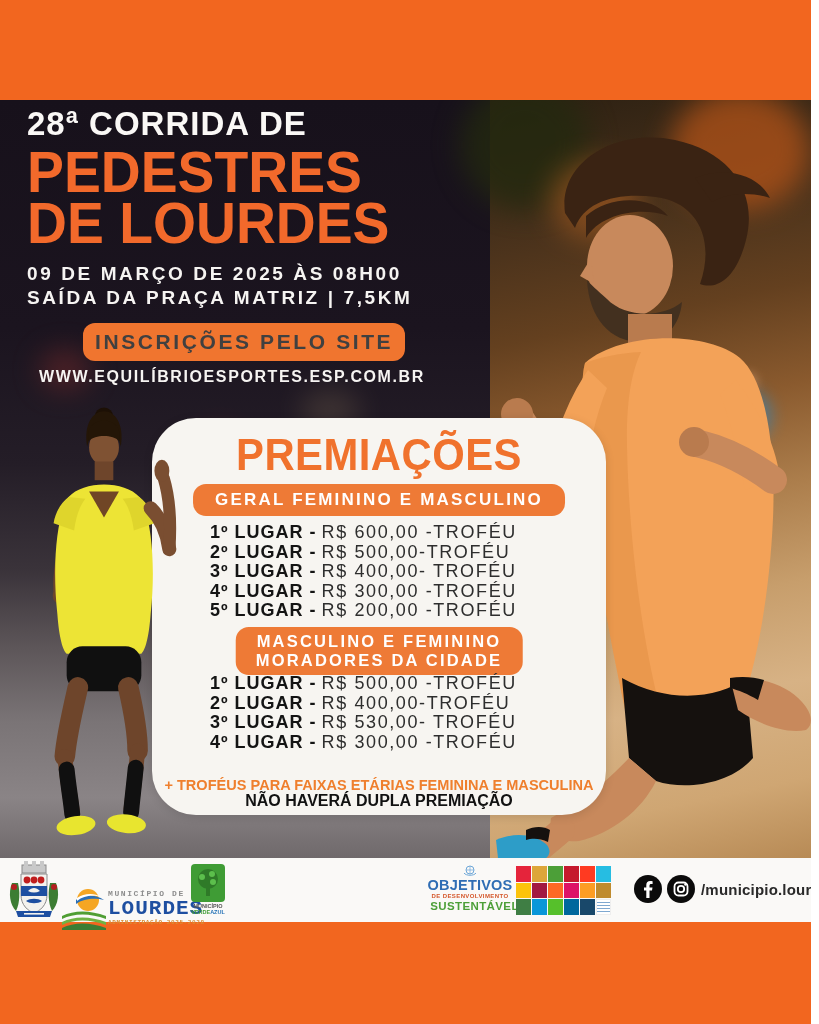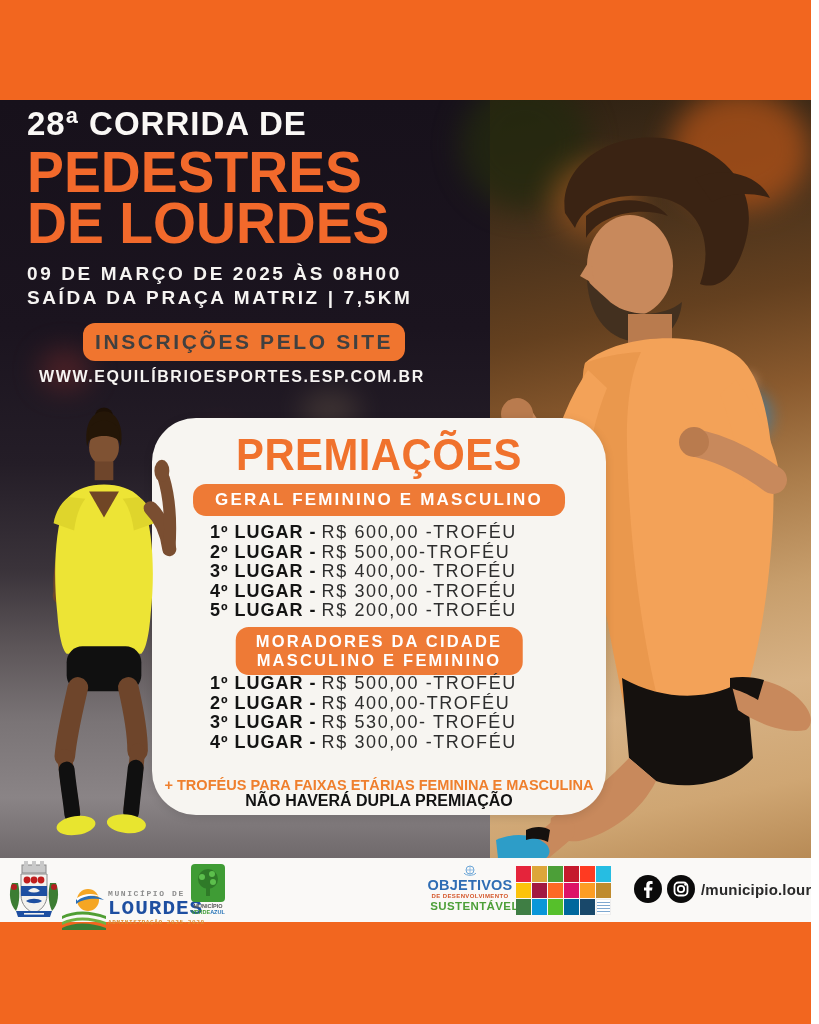--- a/index.html
+++ b/index.html
@@ -136,22 +136,22 @@
     <div class="pill pill-1">GERAL FEMININO E MASCULINO</div>
     <div class="rows rows-1">
       <div class="prize-row"><span class="pl">1º LUGAR -</span> <span class="pr">R$ 600,00 -TROFÉU</span></div>
       <div class="prize-row"><span class="pl">2º LUGAR -</span> <span class="pr">R$ 500,00-TROFÉU</span></div>
       <div class="prize-row"><span class="pl">3º LUGAR -</span> <span class="pr">R$ 400,00- TROFÉU</span></div>
       <div class="prize-row"><span class="pl">4º LUGAR -</span> <span class="pr">R$ 300,00 -TROFÉU</span></div>
       <div class="prize-row"><span class="pl">5º LUGAR -</span> <span class="pr">R$ 200,00 -TROFÉU</span></div>
     </div>
 
     <div class="pill pill-2">
+      <div>MASCULINO E FEMININO</div>
       <div>MORADORES DA CIDADE</div>
-      <div>MASCULINO E FEMININO</div>
     </div>
     <div class="rows rows-2">
       <div class="prize-row"><span class="pl">1º LUGAR -</span> <span class="pr">R$ 500,00 -TROFÉU</span></div>
       <div class="prize-row"><span class="pl">2º LUGAR -</span> <span class="pr">R$ 400,00-TROFÉU</span></div>
       <div class="prize-row"><span class="pl">3º LUGAR -</span> <span class="pr">R$ 530,00- TROFÉU</span></div>
       <div class="prize-row"><span class="pl">4º LUGAR -</span> <span class="pr">R$ 300,00 -TROFÉU</span></div>
     </div>
 
     <div class="note-orange">+ TROFÉUS PARA FAIXAS ETÁRIAS FEMININA E MASCULINA</div>
     <div class="note-black">NÃO HAVERÁ DUPLA PREMIAÇÃO</div>

